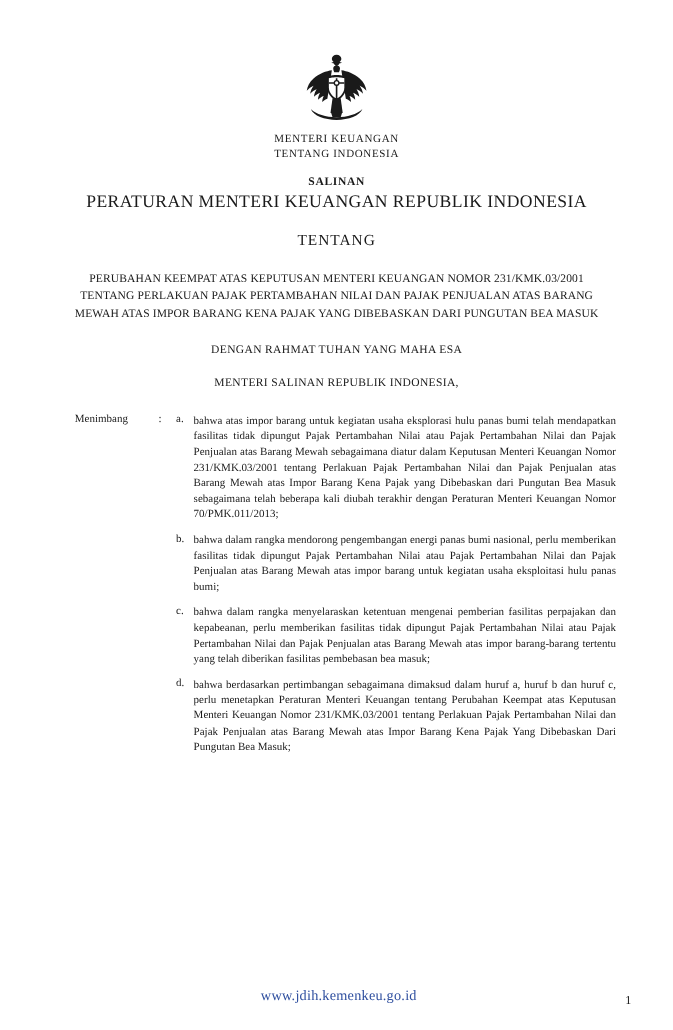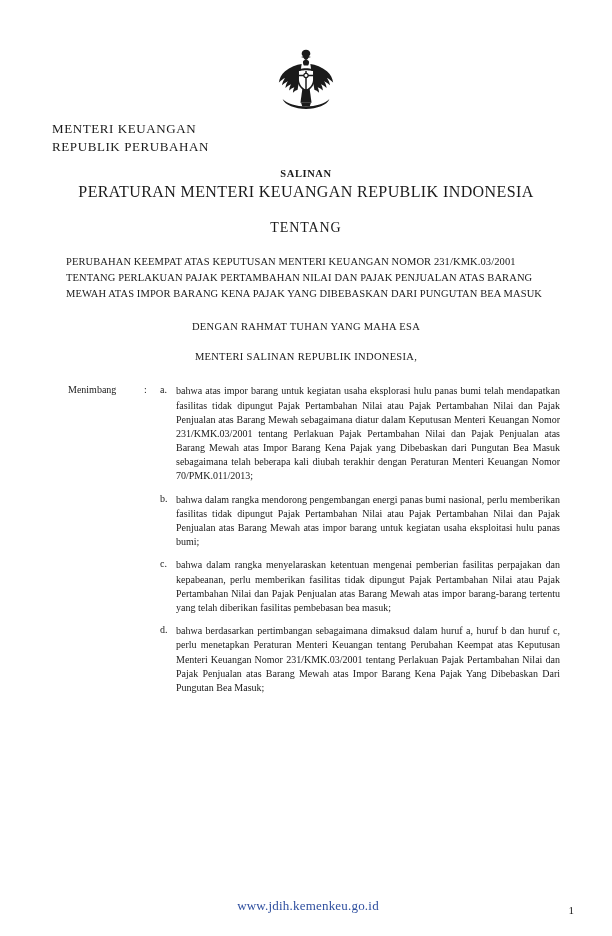--- a/index.html
+++ b/index.html
@@ -29,22 +29,22 @@
     margin-top: 8px;
     margin-bottom: 6px;
   }
   .emblem {
     width: 74px;
     height: 68px;
   }
 
   
   .ministry {
-    text-align: left;
-    font-size: 13px;
+    text-align: center;
+    font-size: 10px;
     letter-spacing: 0.6px;
     line-height: 1.35;
     margin-top: 2px;
   }
   .salinan {
     text-align: center;
     font-weight: bold;
     font-size: 10.5px;
     letter-spacing: 0.6px;
     margin-top: 13px;
@@ -66,20 +66,21 @@
     font-size: 10px;
     letter-spacing: 0.2px;
   }
   .tentang {
     text-align: center;
     font-size: 14px;
     letter-spacing: 0.9px;
     margin-top: 19px;
   }
   .subject {
+    text-align: center;
     font-size: 10.5px;
     line-height: 1.5;
     letter-spacing: 0.1px;
     margin-top: 18px;
     padding: 0 14px;
   }
   .dengan-rahmat {
     text-align: center;
     font-size: 10.5px;
     letter-spacing: 0.3px;
@@ -176,21 +177,21 @@
         <path d="M54 70l-3 22h18l-3-22z"></path>
         <path d="M52 92h16l-2 6H54z"></path>
 
         <path d="M22 86c8 8 22 12 38 12s30-4 38-12c-4 10-20 16-38 16S26 96 22 86z"></path>
       </g>
     </svg>
   </div>
 
   <div class="ministry">
     <div>MENTERI KEUANGAN</div>
-    <div>REPUBLIK  PERUBAHAN</div>
+    <div>TENTANG  INDONESIA</div>
   </div>
 
   <div class="salinan">SALINAN</div>
 
   <div class="reg-title">PERATURAN MENTERI KEUANGAN REPUBLIK INDONESIA</div>
 
 
   <div class="tentang">TENTANG</div>
 
   <div class="subject">PERUBAHAN KEEMPAT ATAS KEPUTUSAN MENTERI KEUANGAN NOMOR 231/KMK.03/2001 TENTANG PERLAKUAN PAJAK PERTAMBAHAN NILAI DAN PAJAK PENJUALAN ATAS BARANG MEWAH ATAS IMPOR BARANG KENA PAJAK YANG DIBEBASKAN DARI PUNGUTAN BEA MASUK</div>

